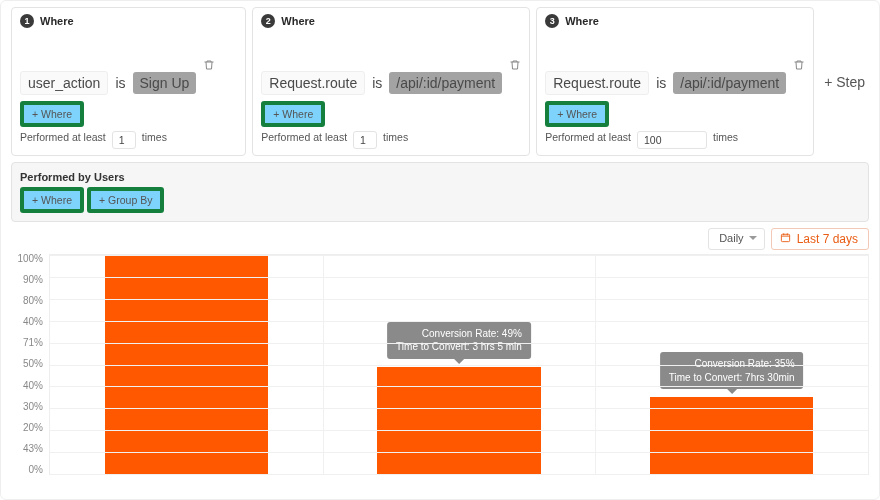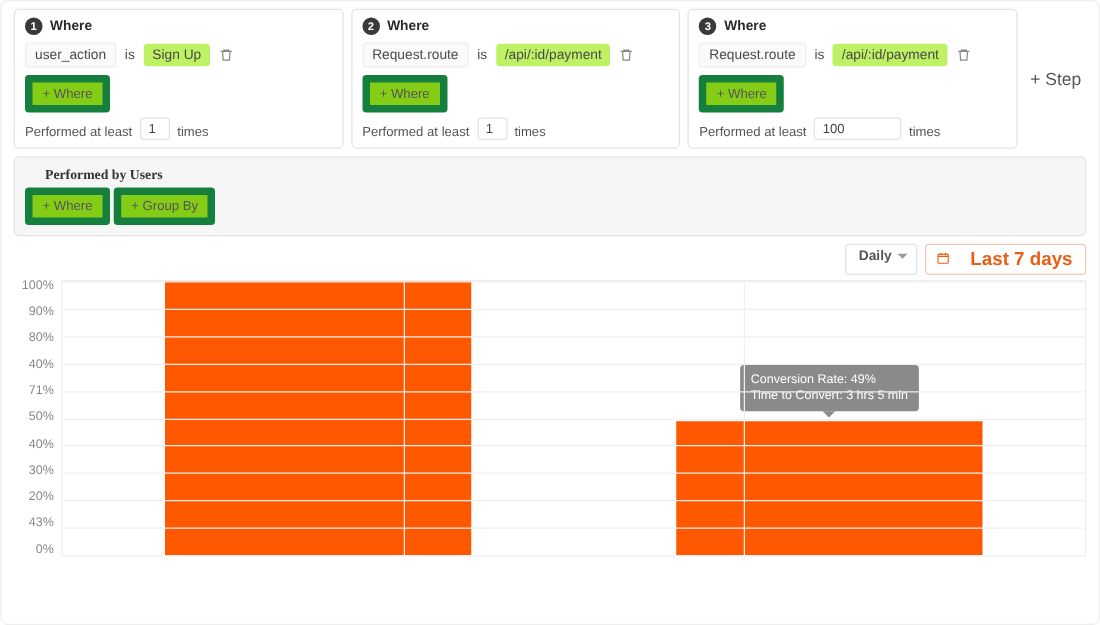--- a/index.html
+++ b/index.html
@@ -3,48 +3,48 @@
 <meta charset="utf-8">
 <style>
   * { box-sizing: border-box; margin: 0; padding: 0; }
   body { font-family: -apple-system, BlinkMacSystemFont, "Segoe UI", Arial, sans-serif; background: #fff; width: 880px; height: 500px; overflow: hidden; font-size: 11px; color: #333; }
   .page { width: 880px; height: 500px; padding: 6px 10px 0 10px; border: 1px solid #eee; border-radius: 6px; }
   .steps-row { display: flex; gap: 6px; align-items: flex-start; }
   .step-card { flex: 1; border: 1px solid #e3e3e3; border-radius: 4px; padding: 6px 8px 6px 8px; background: #fff; }
   .step-head { display: flex; align-items: center; gap: 6px; font-weight: 600; color: #292929; margin-bottom: 6px; }
   .step-num { width: 14px; height: 14px; border-radius: 50%; background: #3a3a3a; color: #fff; font-size: 9px; display: flex; align-items: center; justify-content: center; }
   .where-row { display: flex; align-items: center; gap: 7px; margin-bottom: 6px; }
-  .chip { background: #f2f2f2; border-radius: 3px; padding: 3px 7px; font-size: 11px; color: #4a4a4a; }
+  .chip { background: #f2f2f2; border-radius: 3px; padding: 3px 7px; font-size: 14px; color: #4a4a4a; margin-top: 37px; }
   .chip.light { background: #fafafa; border: 1px solid #eee; }
-  .chip.dark { background: #bef264; }
+  .chip.dark { background: #a3a3a3; }
   .chip.txt { background: transparent; padding: 3px 0; }
   .trash { width: 12px; height: 12px; color: #888; cursor: pointer; }
   .trash svg { width: 12px; height: 12px; }
-  .pill-btn { border: 6px solid #15803d; border-radius: 3px; padding: 3px 8px; font-size: 10.5px; color: #555; background: #84cc16; cursor: pointer; display: inline-block; }
-  .perf-row { display: flex; align-items: flex-end; gap: 6px; color: #555; font-size: 10.5px; margin-top: 4px; }
+  .pill-btn { border: 4px solid #15803d; border-radius: 3px; padding: 3px 8px; font-size: 10.5px; color: #555; background: #7dd3fc; cursor: pointer; display: inline-block; }
+  .perf-row { display: flex; align-items: flex-start; gap: 6px; color: #555; font-size: 10.5px; margin-top: 4px; }
   .num-field { border: 1px solid #e3e3e3; border-radius: 3px; padding: 2px 6px; min-width: 24px; font-size: 10.5px; color: #444; background: #fff; }
   .add-step { align-self: center; padding: 4px 4px; font-size: 14px; color: #555; cursor: pointer; white-space: nowrap; }
   .filters-bar { margin-top: 6px; border: 1px solid #e3e3e3; border-radius: 4px; background: #f6f6f6; padding: 6px 8px 8px 8px; }
-  .filters-bar .sec-label { font-size: 11px; font-weight: 600; color: #333; margin: 2px 0 4px 16px; font-family: Liberation Serif, serif; }
+  .filters-bar .sec-label { font-size: 11px; font-weight: 600; color: #333; margin: 2px 0 4px 0; }
   .chart-panel { margin-top: 6px; }
-  .toolbar { display: flex; justify-content: flex-end; gap: 6px; margin-bottom: 4px; font-weight: bold; }
+  .toolbar { display: flex; justify-content: flex-end; gap: 6px; margin-bottom: 4px; }
   .select { border: 1px solid #e3e3e3; border-radius: 3px; padding: 3px 20px 3px 10px; font-size: 11px; color: #555; position: relative; background:#fff; }
   .select::after { content: ""; position: absolute; right: 7px; top: 7px; width: 0; height: 0; border-left: 4px solid transparent; border-right: 4px solid transparent; border-top: 4px solid #999; }
-  .range-btn { border: 1px solid #f2c8b6; border-radius: 3px; padding: 3px 10px 3px 8px; font-size: 15px; color: #e95d14; display: flex; align-items: center; gap: 16px; background:#fff; }
+  .range-btn { border: 1px solid #f2c8b6; border-radius: 3px; padding: 3px 10px 3px 8px; font-size: 12px; color: #e95d14; display: flex; align-items: center; gap: 6px; background:#fff; }
   .range-btn svg { width: 11px; height: 11px; }
   .chart-wrap { display: flex; height: 221px; }
   .yaxis { width: 38px; display: flex; flex-direction: column; justify-content: space-between; align-items: flex-end; padding-right: 6px; }
   .yaxis span { font-size: 10px; color: #888; line-height: 1; }
   .plot { flex: 1; position: relative; border: 1px solid #eee; }
   .plot .gridline { position: absolute; left: 0; right: 0; height: 0; border-top: 1px solid #f0f0f0; }
   .plot .vline { position: absolute; top: 0; bottom: 0; width: 0; border-left: 1px solid #f0f0f0; }
   .bars { position: absolute; left: 0; right: 0; bottom: 0; top: 0; display: flex; }
   .bar-slot { flex: 1; position: relative; display: flex; justify-content: center; align-items: flex-end; }
   .bar { width: 60%; background: #ff5800; }
-  .tooltip { position: absolute; background: #8a8a8a; color: #fff; font-size: 10px; padding: 5px 9px; border-radius: 3px; text-align: left; white-space: nowrap; line-height: 1.35; }
+  .tooltip { position: absolute; background: #8a8a8a; color: #fff; font-size: 10px; padding: 5px 9px; border-radius: 3px; text-align: right; white-space: nowrap; line-height: 1.35; }
   .tooltip::after { content: ""; position: absolute; left: 50%; margin-left: -5px; bottom: -5px; width: 0; height: 0; border-left: 5px solid transparent; border-right: 5px solid transparent; border-top: 5px solid #8a8a8a; }
 </style>
 </head>
 <body>
 
 <div class="page">
 
   <div class="steps-row">
 
     <div class="step-card">
@@ -148,20 +148,27 @@
             <div class="bar-slot">
               <div class="bar" style="height: 100%; background: rgb(255, 88, 0);"></div>
             </div>
             <div class="bar-slot">
               <div class="bar" style="height: 49%; background: rgb(255, 88, 0);"></div>
               <div class="tooltip" style="bottom: calc(49% + 8px); left: 50%; transform: translateX(-50%);">
                 <div>Conversion Rate: 49%</div>
                 <div>Time to Convert: 3 hrs 5 min</div>
               </div>
             </div>
+            <div class="bar-slot">
+              <div class="bar" style="height: 35%; background: rgb(255, 88, 0);"></div>
+              <div class="tooltip" style="bottom: calc(35% + 8px); left: 50%; transform: translateX(-50%);">
+                <div>Conversion Rate: 35%</div>
+                <div>Time to Convert:  7hrs 30min</div>
+              </div>
+            </div>
           </div>
       <div class="gridline" style="top: 0%;"></div>
           <div class="gridline" style="top: 10%;"></div>
           <div class="gridline" style="top: 20%;"></div>
           <div class="gridline" style="top: 30%;"></div>
           <div class="gridline" style="top: 40%;"></div>
           <div class="gridline" style="top: 50%;"></div>
           <div class="gridline" style="top: 60%;"></div>
           <div class="gridline" style="top: 70%;"></div>
           <div class="gridline" style="top: 80%;"></div>

